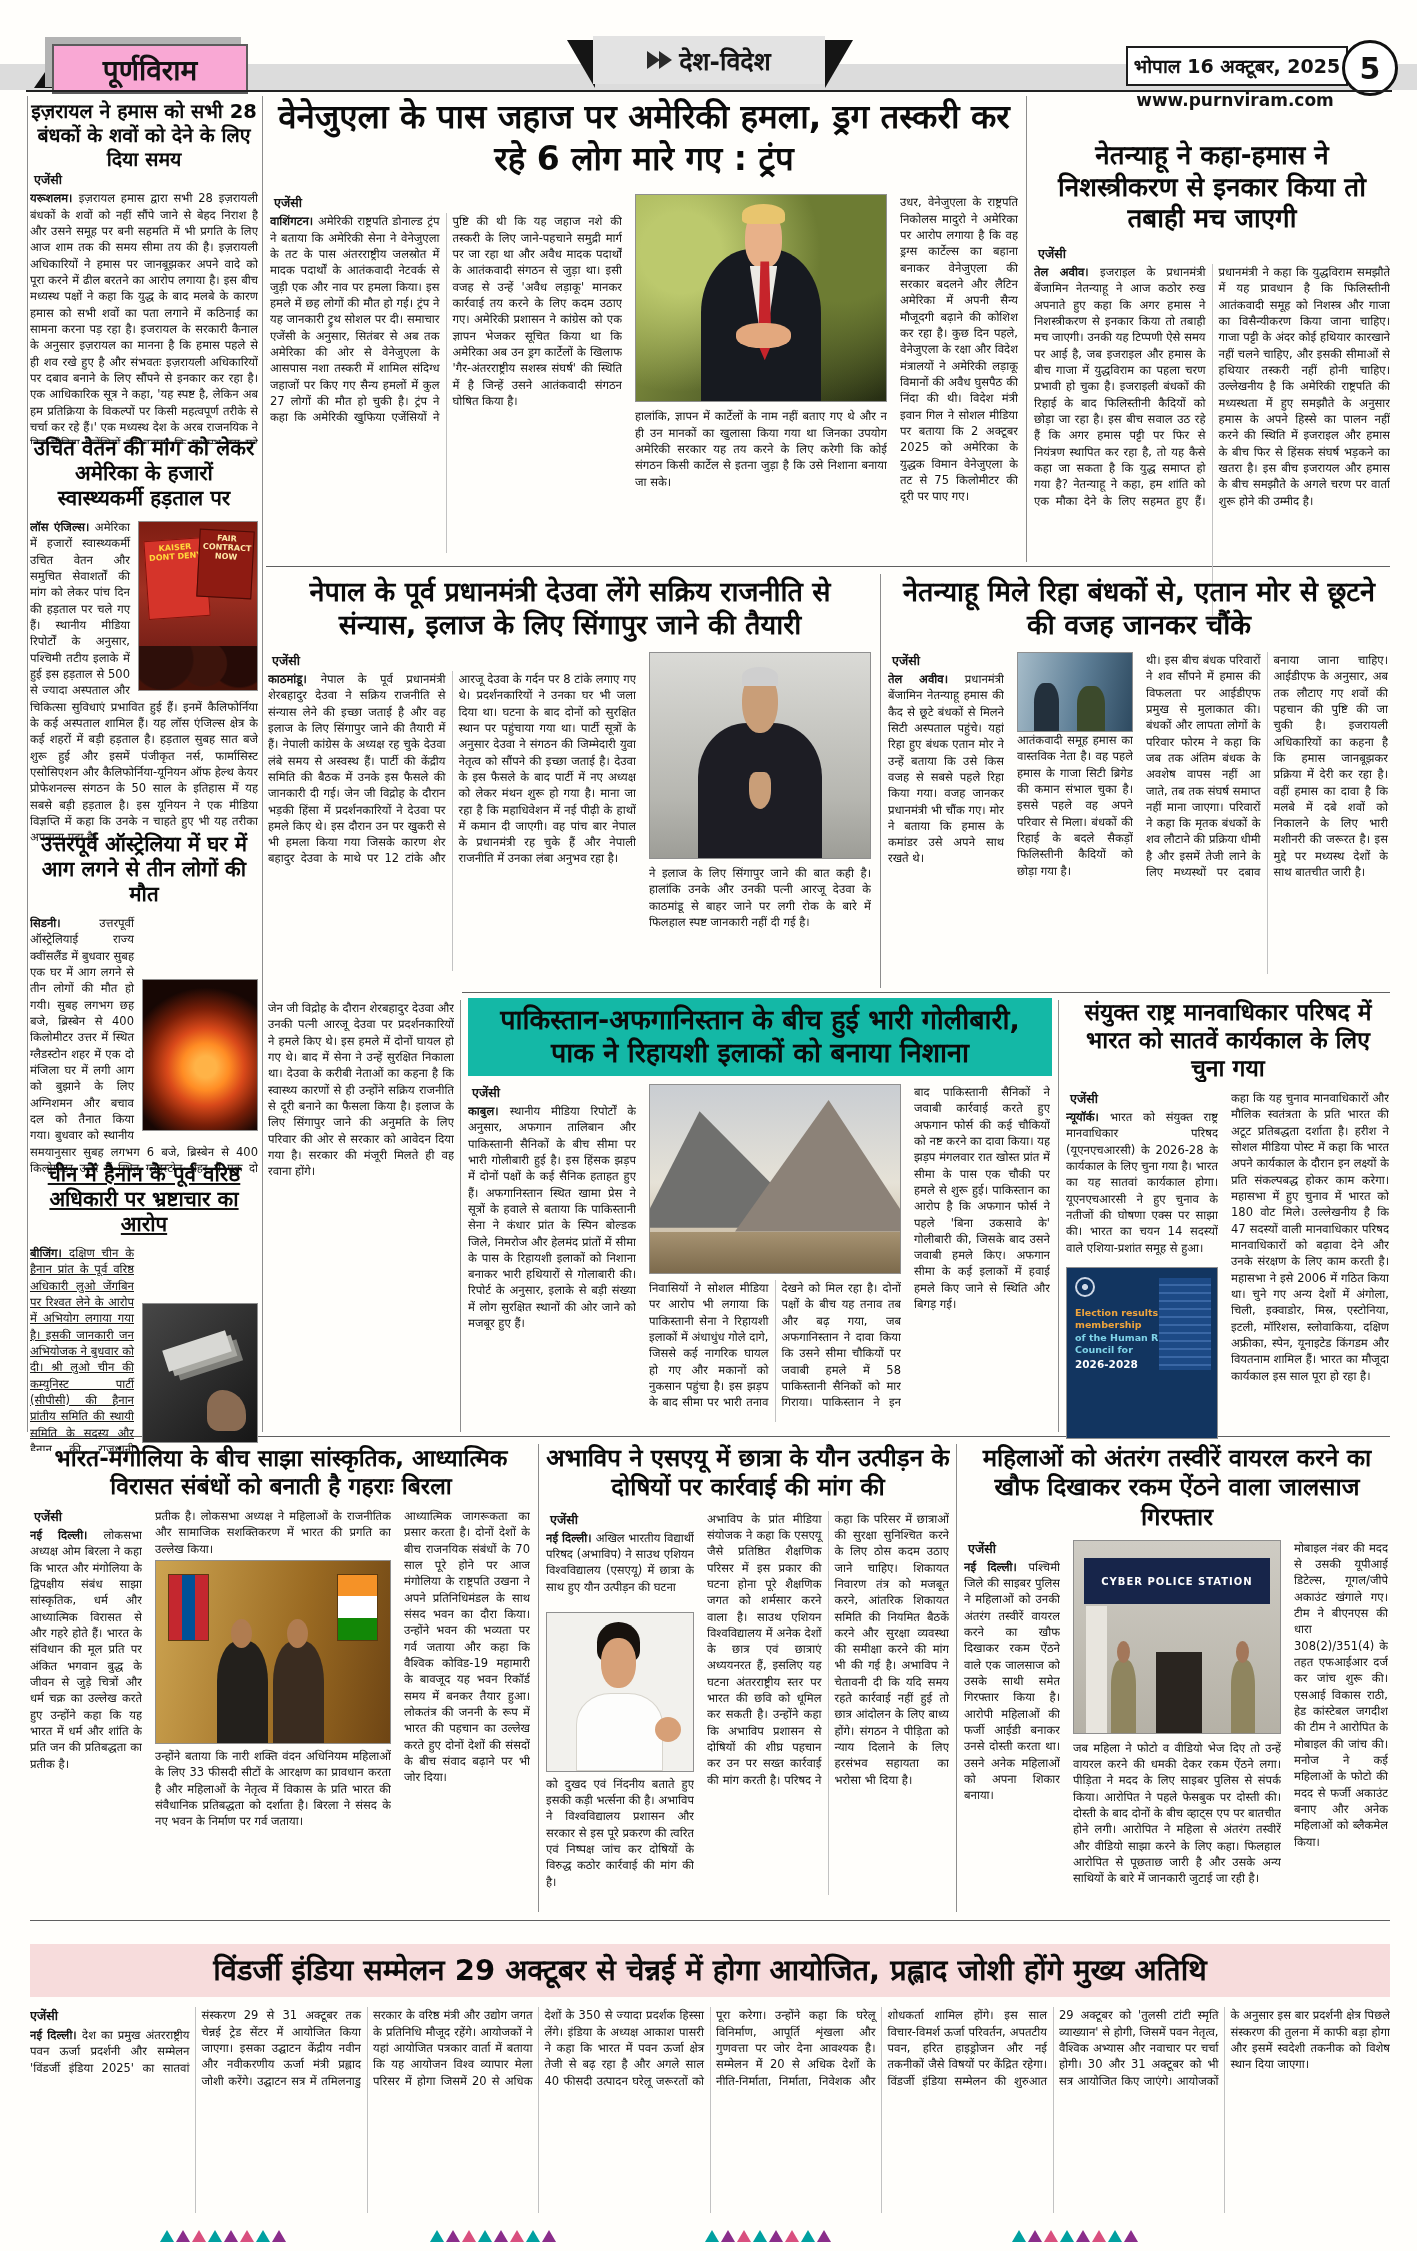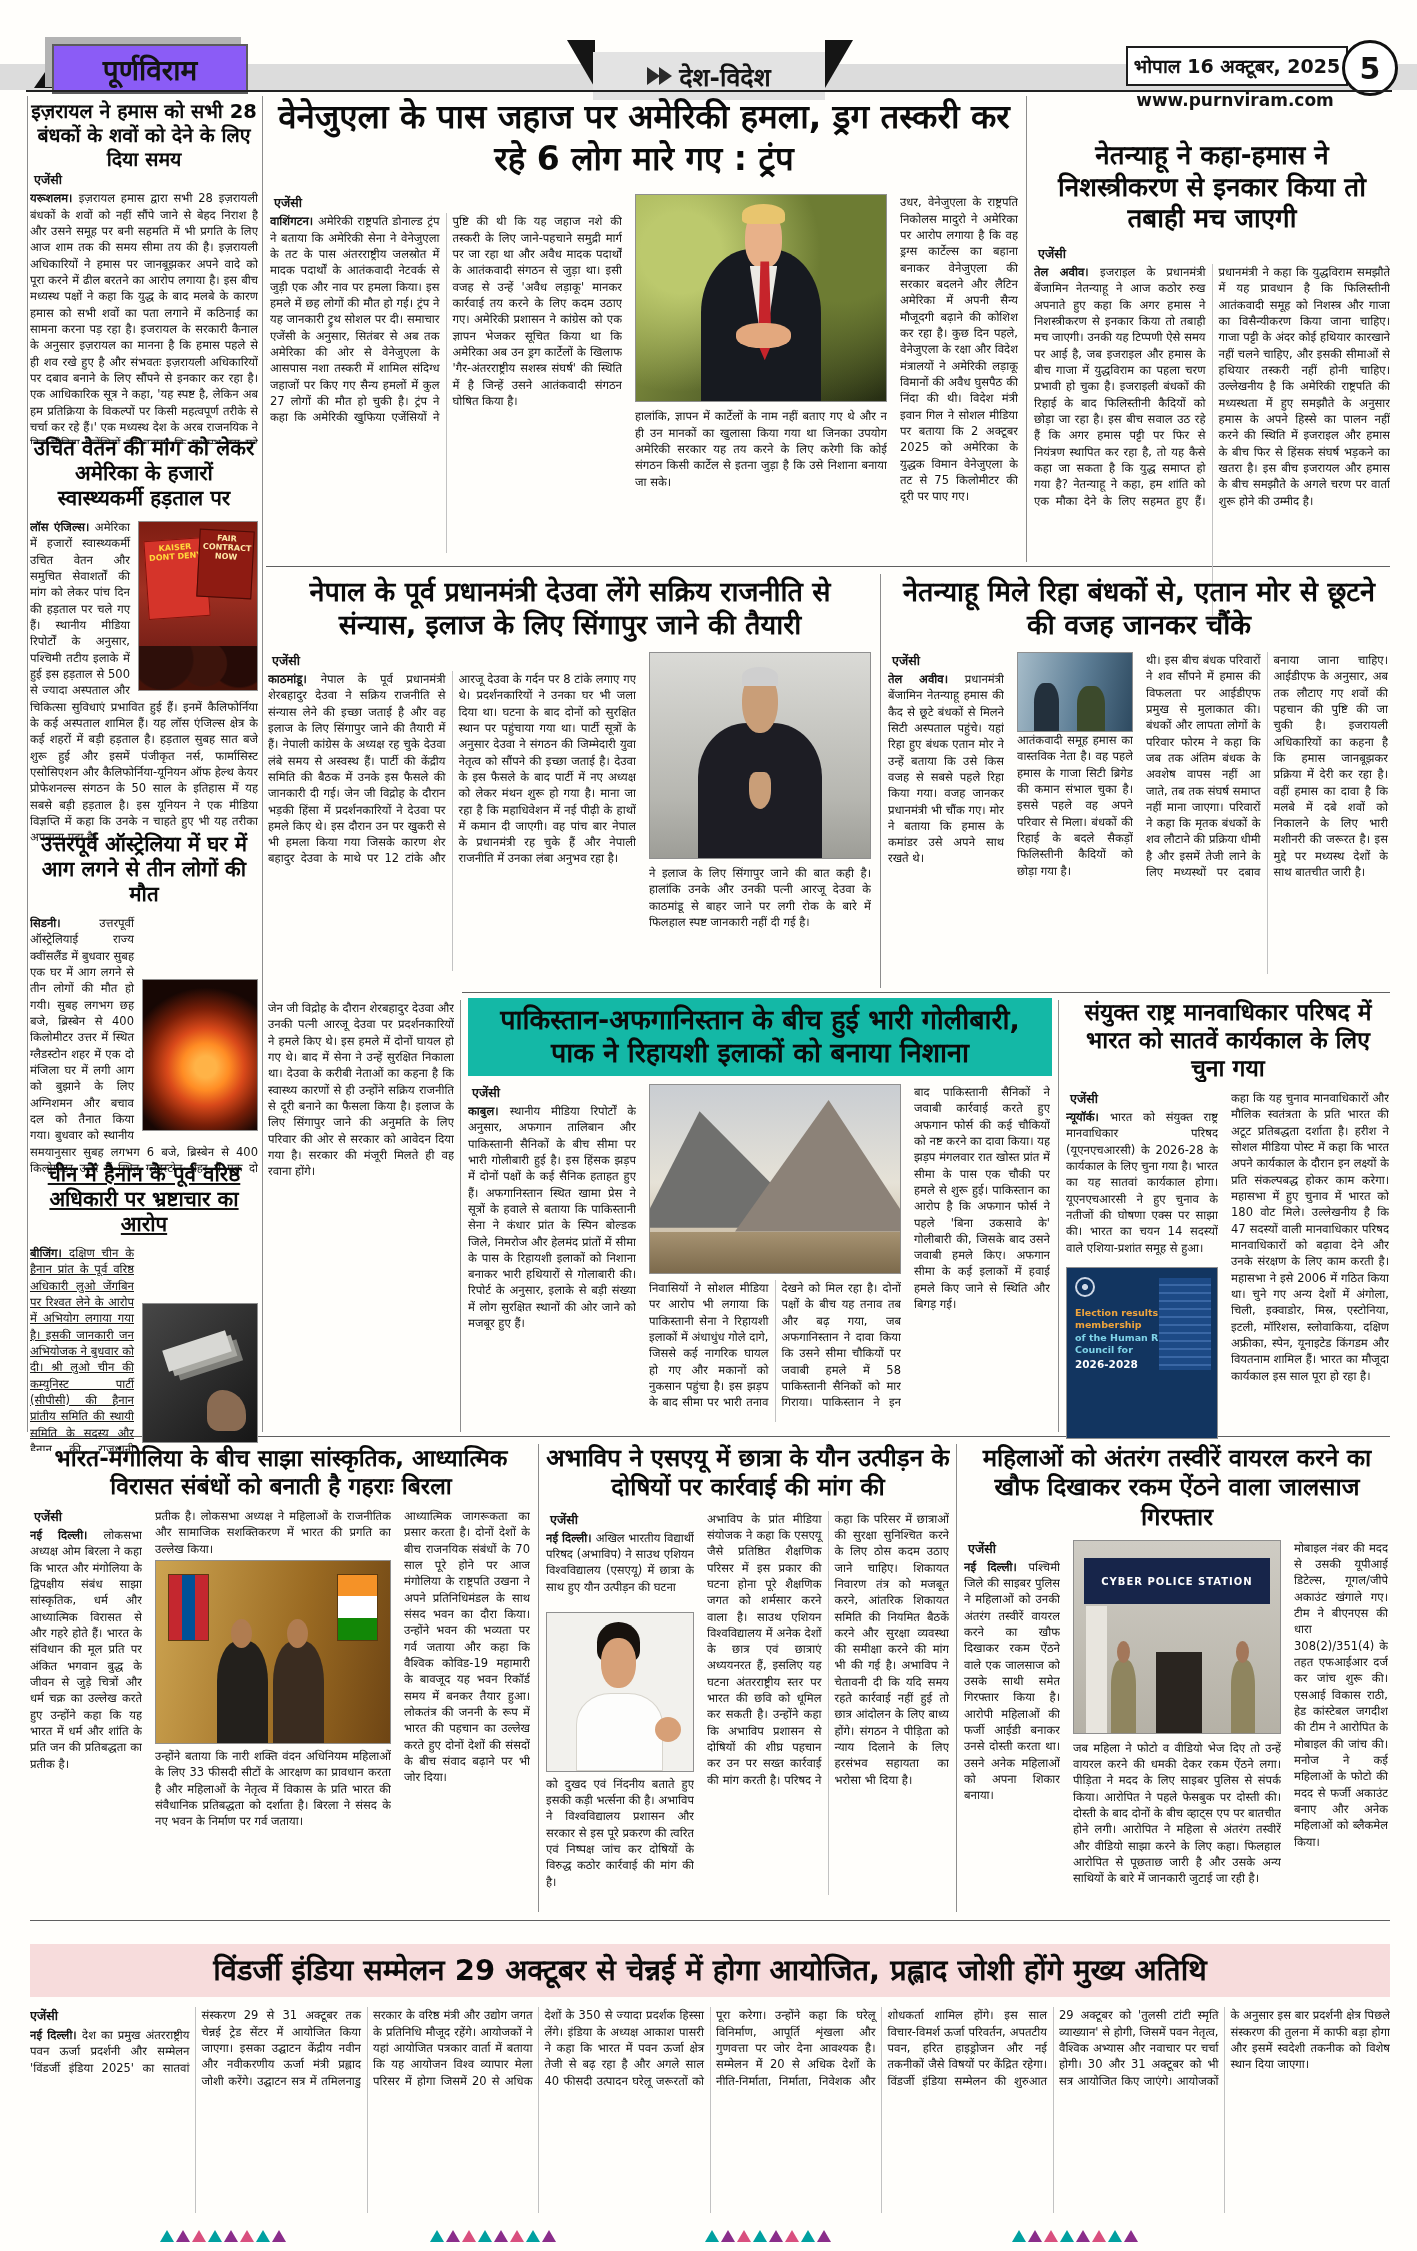--- a/index.html
+++ b/index.html
@@ -11,26 +11,26 @@
   .agency{font-weight:700;font-size:12.5px;margin:0 0 2px 4px;}
   .dl{font-weight:700;}
   .dl::after{content:" ";}
   .vr{position:absolute;width:1px;background:#8d8d8d;}
   .hrl{position:absolute;height:1px;background:#5f5f5f;}
   .cols2{column-count:2;column-gap:13px;column-rule:1px solid #c2c2c2;}
   .flexrow{display:flex;gap:13px;}
   .ph{position:relative;overflow:hidden;border:1px solid #8f8f8f;}
   
   .band{position:absolute;left:0;top:64px;width:1417px;height:26px;background:#dcdcdc;}
-  .masthead{position:absolute;left:52px;top:44px;width:192px;height:46px;background:#8b5cf6;
+  .masthead{position:absolute;left:52px;top:44px;width:192px;height:46px;background:#f9a8d4;
     border:2px solid #5c5c5c;box-shadow:-7px -7px 0 #b3b3b3;display:flex;align-items:center;
     justify-content:center;font-size:28px;font-weight:800;}
   .mast-tri{position:absolute;left:34px;top:62px;width:0;height:0;
     border-bottom:26px solid #111;border-left:18px solid transparent;}
-  .ribbon{position:absolute;left:593px;top:52px;width:232px;height:48px;background:#e3e3e3;
+  .ribbon{position:absolute;left:593px;top:36px;width:232px;height:48px;background:#e3e3e3;
     display:flex;align-items:center;justify-content:center;gap:7px;font-size:25px;font-weight:800;}
   .rib-tri-l{position:absolute;left:567px;top:40px;width:0;height:0;border-top:48px solid #151515;border-left:28px solid transparent;}
   .rib-tri-r{position:absolute;left:825px;top:40px;width:0;height:0;border-top:48px solid #151515;border-right:28px solid transparent;}
   .arr{width:0;height:0;border-top:9px solid transparent;border-bottom:9px solid transparent;border-left:13px solid #2a2a2a;display:inline-block;}
   .datebox{position:absolute;left:1126px;top:46px;width:218px;height:36px;border:2px solid #1e1e1e;
     background:#fff;display:flex;align-items:center;justify-content:center;font-weight:800;font-size:19px;}
   .pagecircle{position:absolute;left:1342px;top:40px;width:50px;height:50px;border:3px solid #111;
     border-radius:50%;background:#fff;display:flex;align-items:center;justify-content:center;
     font-size:30px;font-weight:800;}
   .website{position:absolute;left:1126px;top:90px;width:218px;text-align:center;font-weight:800;font-size:17px;}

